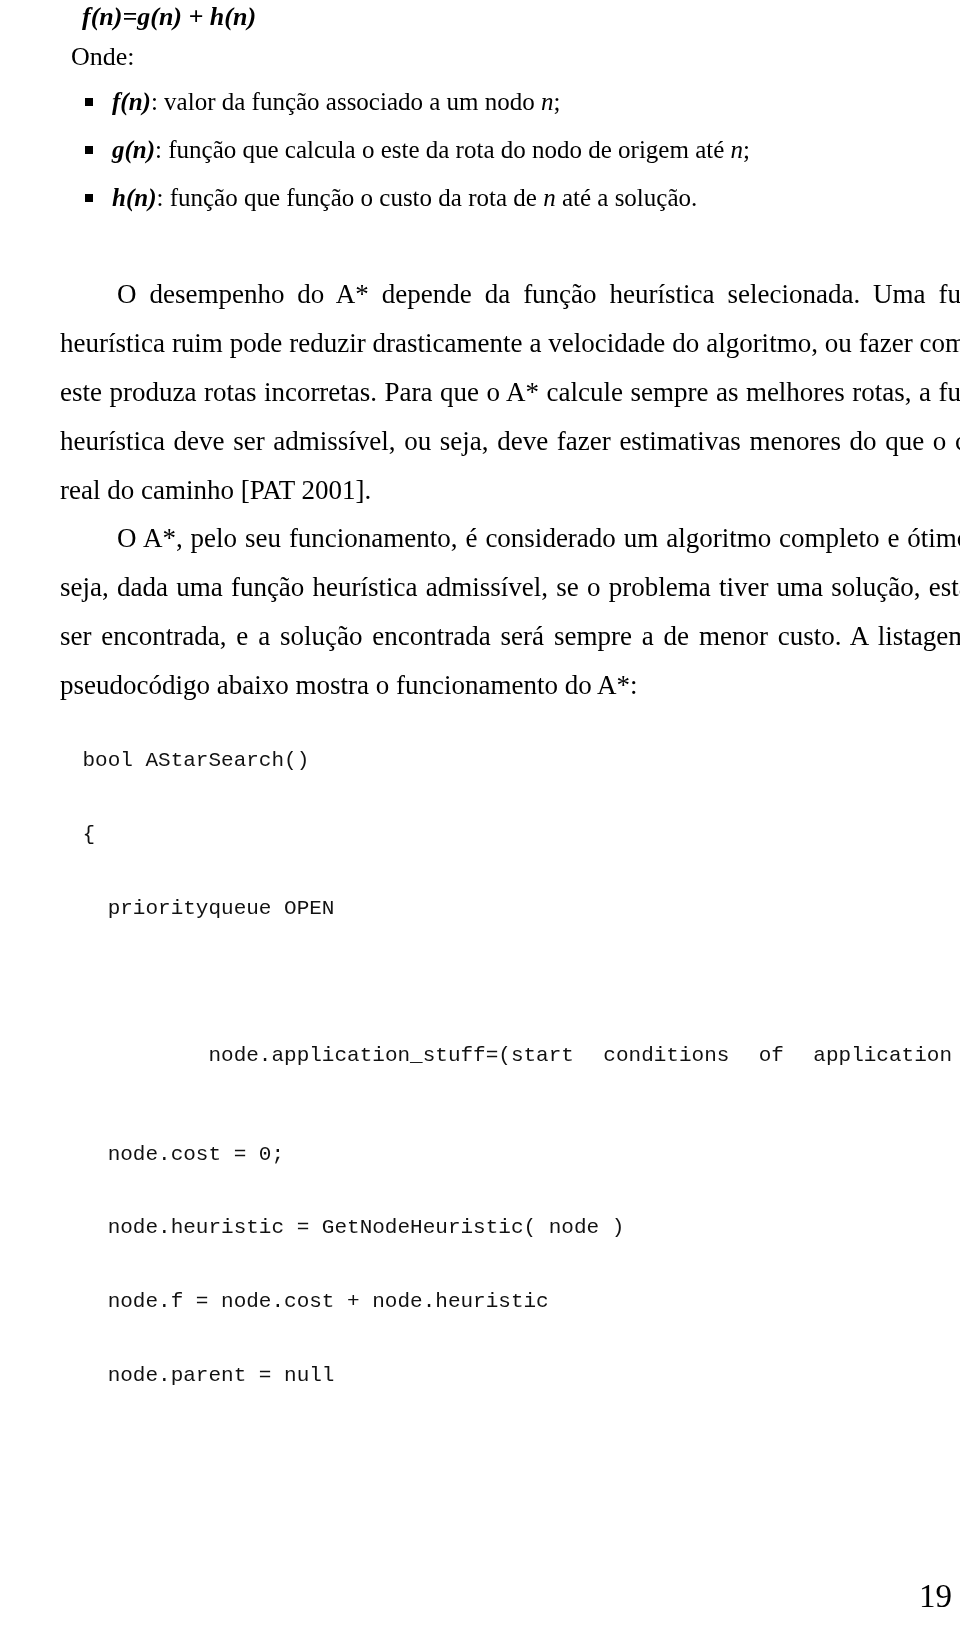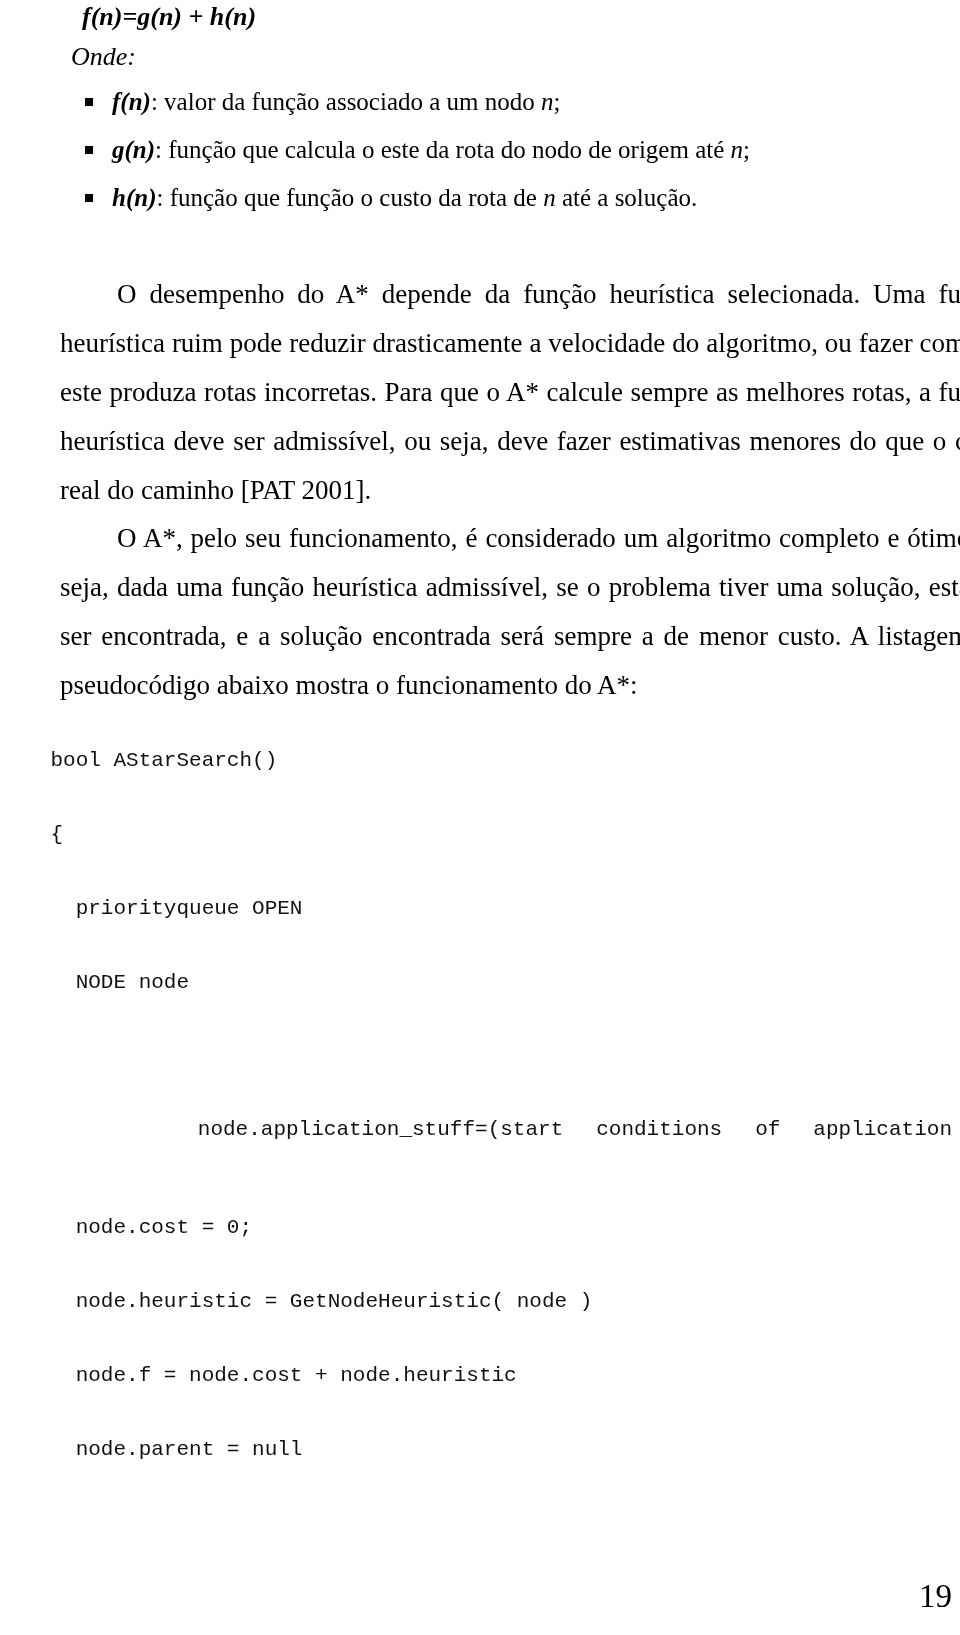--- a/index.html
+++ b/index.html
@@ -36,21 +36,20 @@
     margin-left: 12px;
   }
 
   
   .onde {
     position: absolute;
     left: 71px;
     top: 42px;
     font-size: 26px;
     white-space: pre;
-    font-style: italic;
   }
 
   
   .bullets {
     position: absolute;
     left: 0px;
     top: 78px;
     width: 960px;
     padding-left: 40px;
   }
@@ -105,20 +104,21 @@
     font-family: "Liberation Mono", "DejaVu Sans Mono", monospace;
     font-size: 21px;
     line-height: 24.6px;
     color: #111;
     white-space: pre-wrap;
   }
   .code .ln {
     display: block;
     white-space: pre-wrap;
     min-height: 24.6px;
+    padding-left: 32px;
   }
   .code .ln.just {
     text-align: justify;
     text-justify: inter-word;
     white-space: pre-wrap;
   }
   .code .ln.just::after {
     content: "";
     display: inline-block;
     width: 100%;
@@ -165,21 +165,20 @@
   </div>
 
   <p class="para p1">O desempenho do A* depende da função heurística selecionada. Uma função heurística ruim pode reduzir drasticamente a velocidade do algoritmo, ou fazer com que este produza rotas incorretas. Para que o A* calcule sempre as melhores rotas, a função heurística deve ser admissível, ou seja, deve fazer estimativas menores do que o custo real do caminho [PAT 2001].</p>
 
   <p class="para p2">O A*, pelo seu funcionamento, é considerado um algoritmo completo e ótimo, ou seja, dada uma função heurística admissível, se o problema tiver uma solução, esta vai ser encontrada, e a solução encontrada será sempre a de menor custo. A listagem em pseudocódigo abaixo mostra o funcionamento do A*:</p>
 
   <div class="code">
     <span class="ln">    bool AStarSearch()</span>
     <span class="ln">    {</span>
     <span class="ln">      priorityqueue OPEN</span>
-    <span class="ln">      NODE node</span>
     <span class="ln blank"></span>
     <span class="ln just">      node.application_stuff=(start conditions of application</span>
     <span class="ln">      node.cost = 0;</span>
     <span class="ln">      node.heuristic = GetNodeHeuristic( node )</span>
     <span class="ln">      node.f = node.cost + node.heuristic</span>
     <span class="ln">      node.parent = null</span>
     
     
     
     

